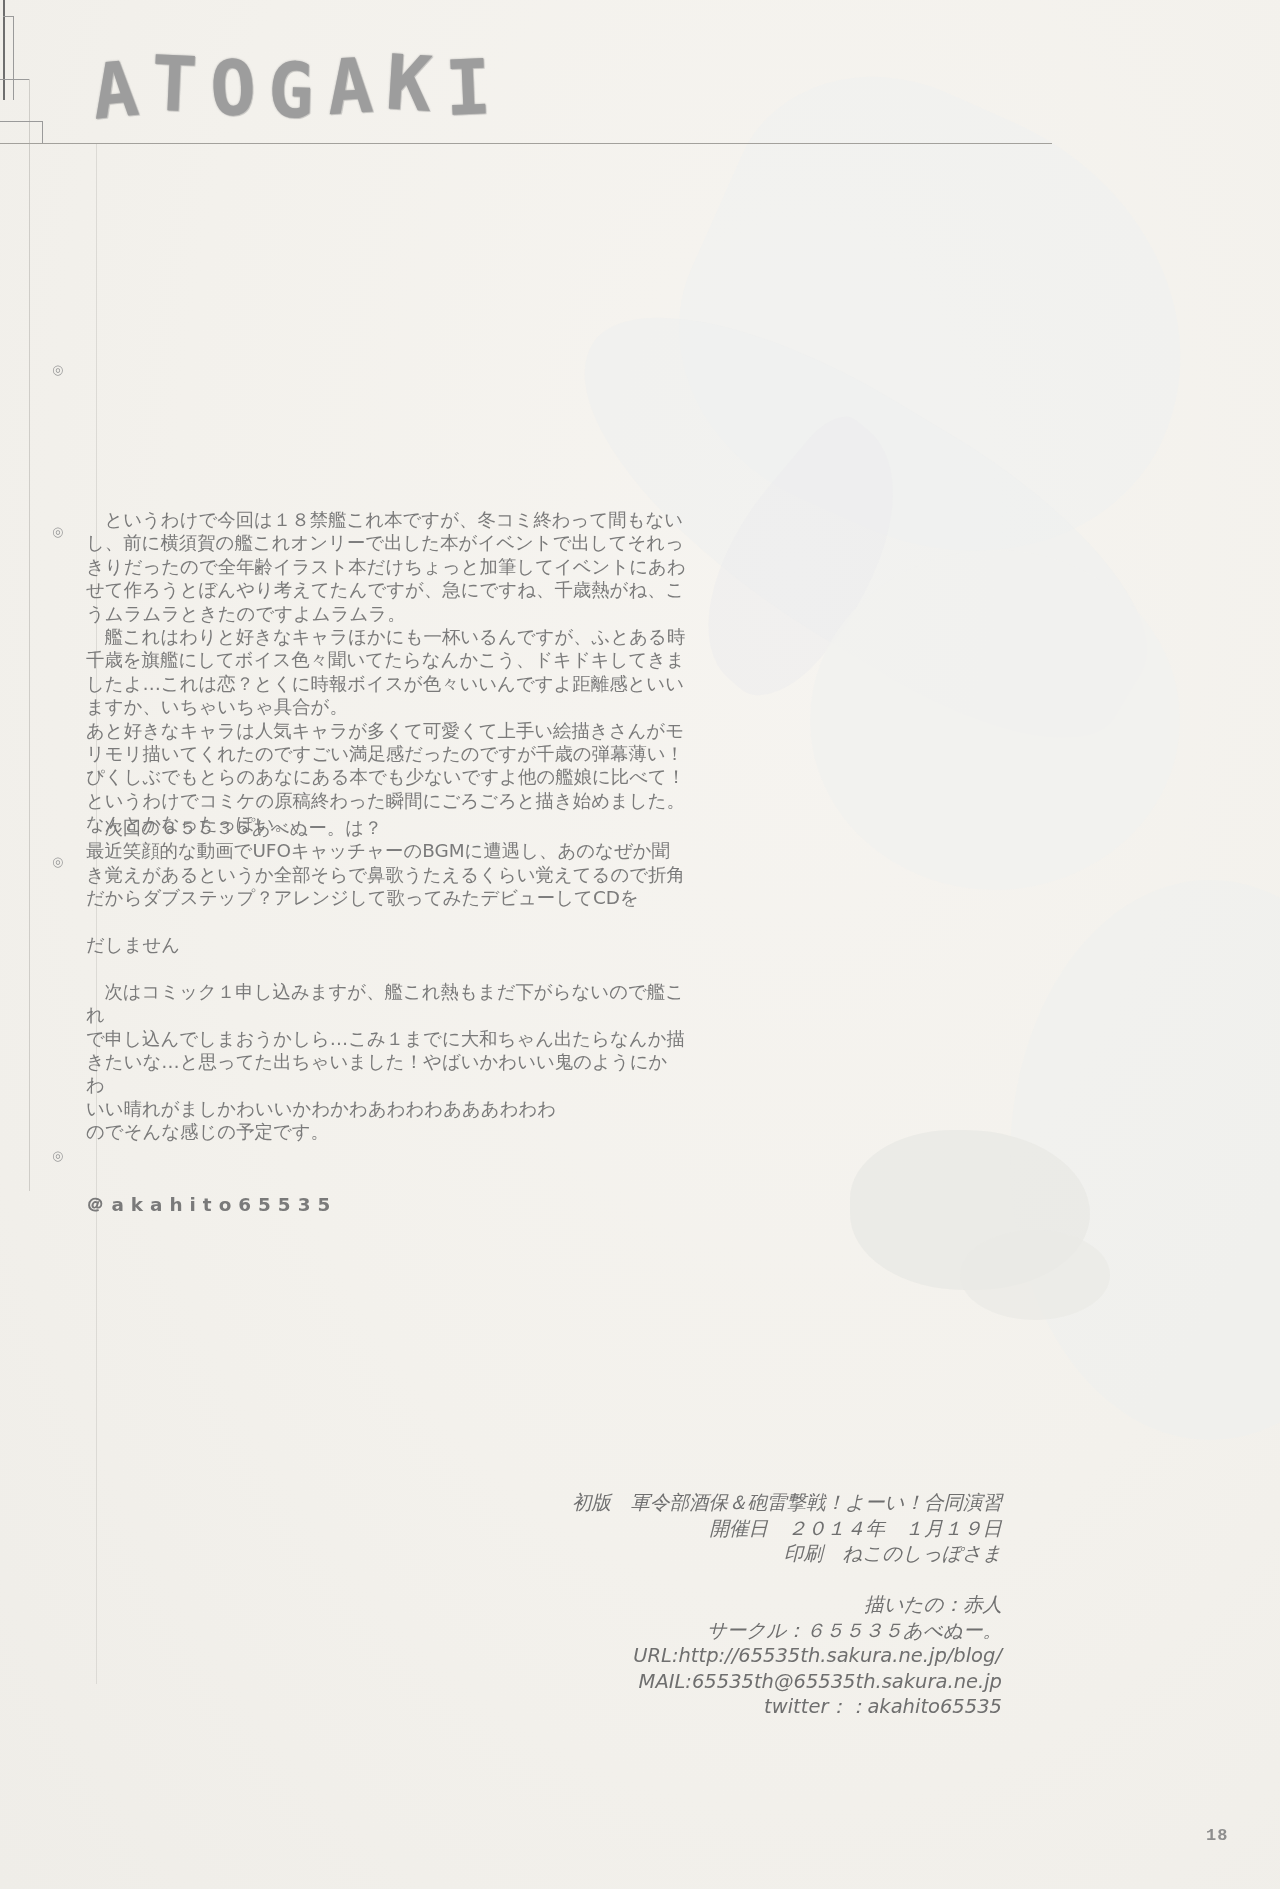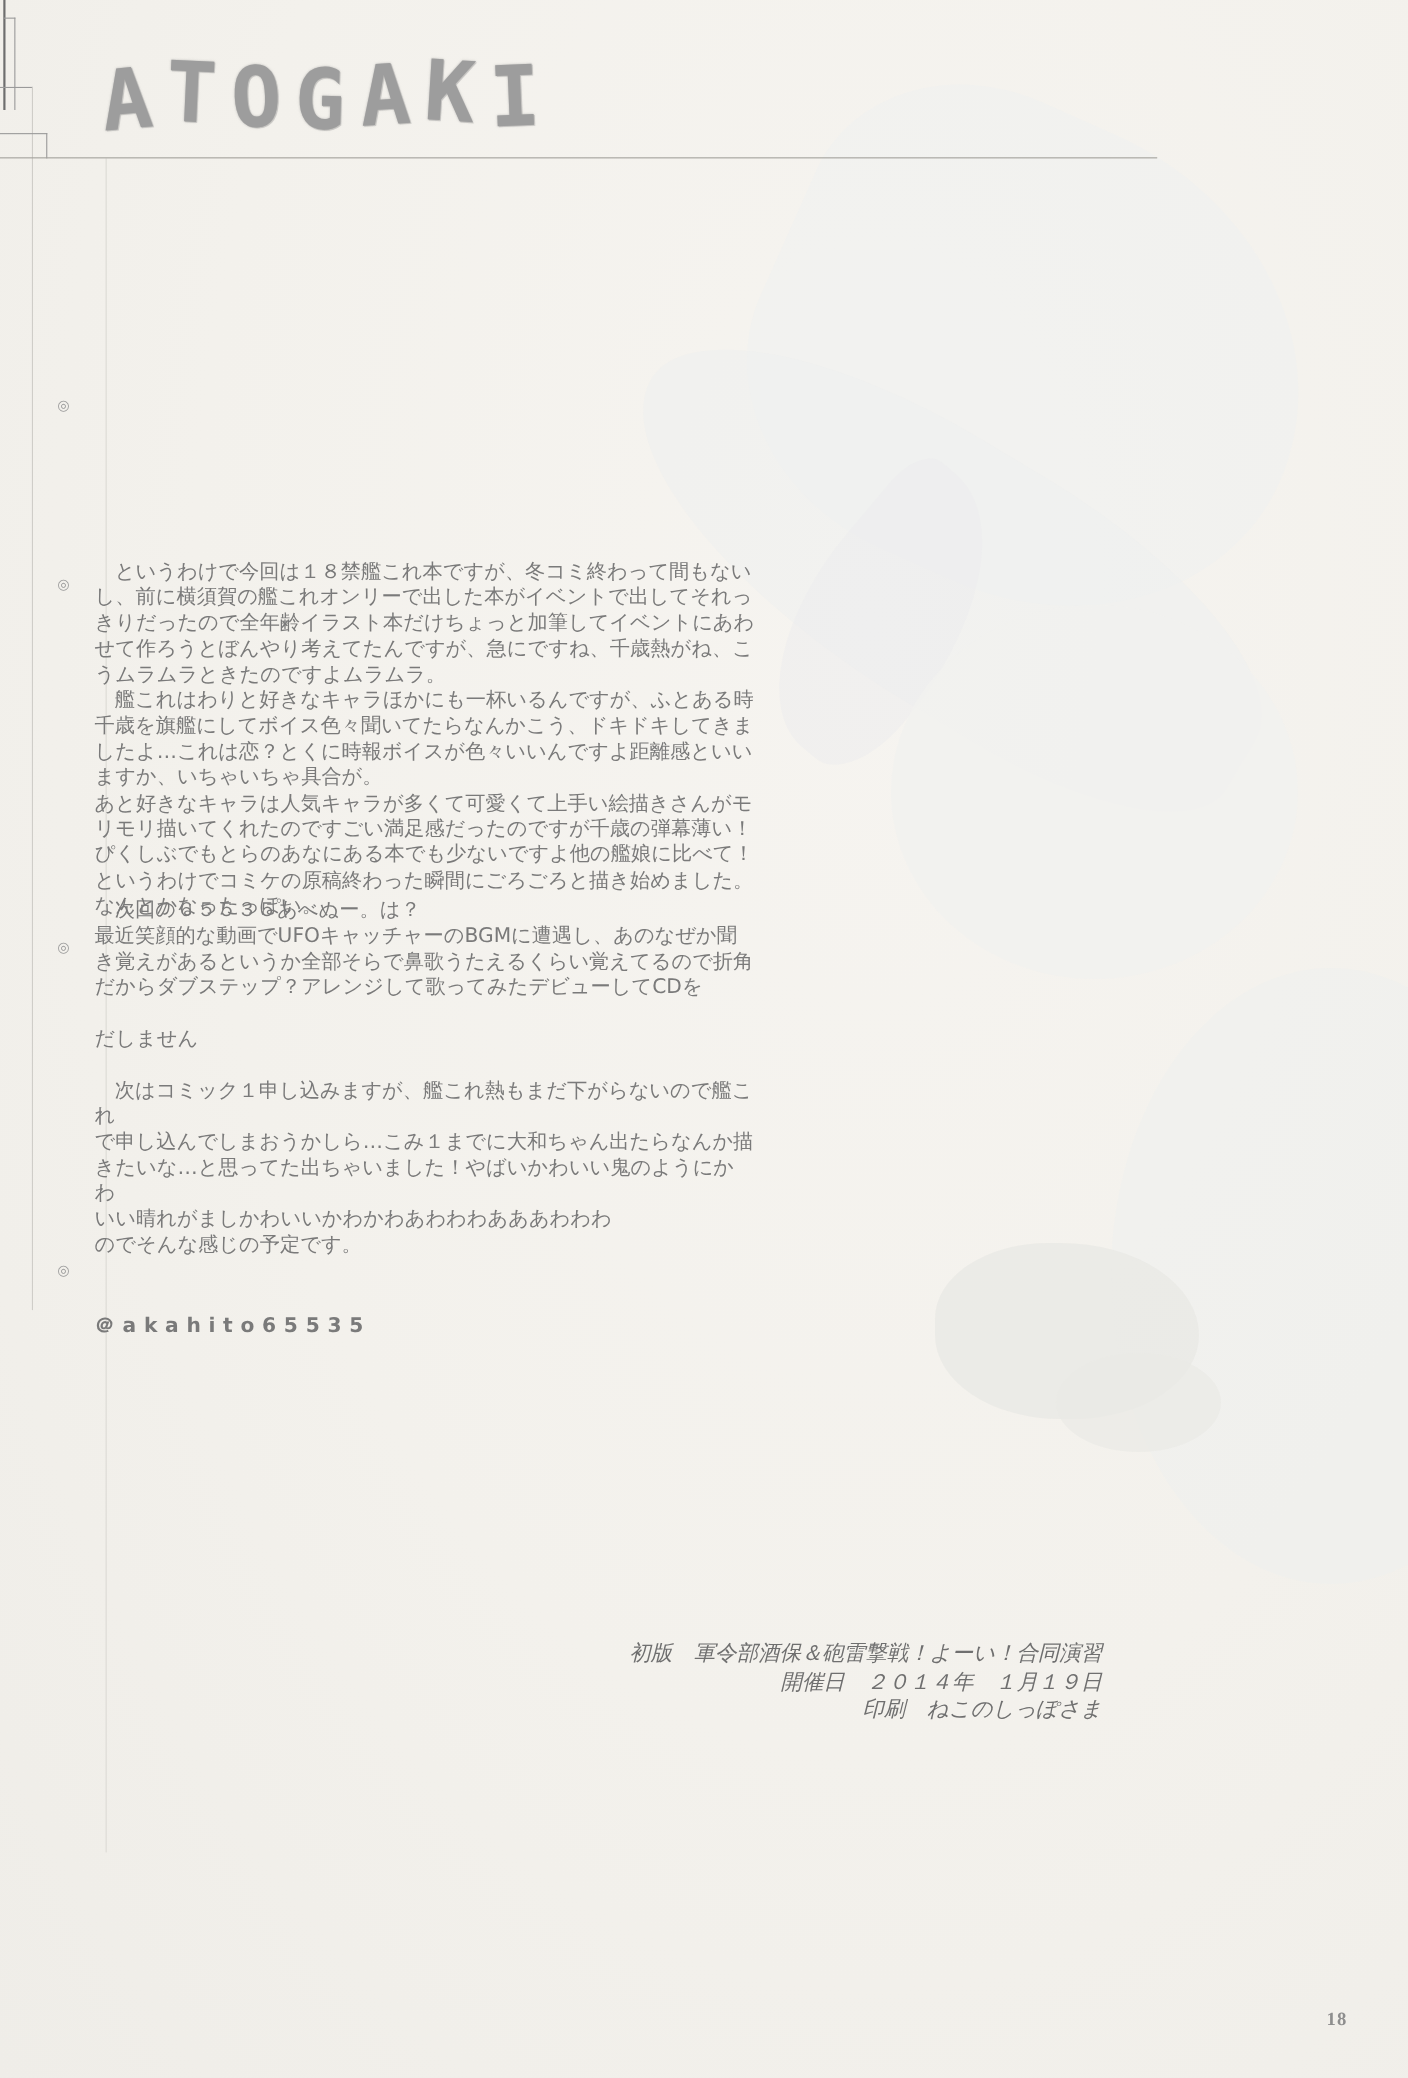--- a/index.html
+++ b/index.html
@@ -77,21 +77,21 @@
     font-size:19.5px;line-height:25.5px;color:#6f6f6f;
     white-space:pre-line;
     font-style:italic;
   }
   .edition{right:278px;top:1490px;}
   .credits{right:278px;top:1592px;}
   .disclaimer{right:289px;top:1744px;color:#757575;}
   .pagenum{
     position:absolute;left:1206px;top:1826px;
     font-size:17px;font-weight:600;letter-spacing:1px;color:#8e8e8e;
-    font-family:Liberation Serif, serif;
+    font-family:Liberation Mono, monospace;
   }
 </style>
 </head>
 <body>
 
 <div class="page">
 
   <div class="bg-art">
     <div class="bg-shape bg-hair-top"></div>
     <div class="bg-shape bg-hair-band"></div>
@@ -147,16 +147,21 @@
 きたいな…と思ってた出ちゃいました！やばいかわいい鬼のようにかわ
 いい晴れがましかわいいかわかわあわわわあああわわわ
 のでそんな感じの予定です。</div>
 
   <span class="bullet b4">◎</span>
   <div class="handle">＠akahito65535</div>
 
   <div class="colo edition">初版　軍令部酒保＆砲雷撃戦！よーい！合同演習
 開催日　２０１４年　１月１９日
 印刷　ねこのしっぽさま</div>
+  <div class="colo credits">描いたの：赤人
+サークル：６５５３５あべぬー。
+URL:http://65535th.sakura.ne.jp/blog/
+MAIL:65535th@65535th.sakura.ne.jp
+twitter：：akahito65535</div>
 
   <div class="pagenum">18</div>
 
 </div>
 
 </body></html>

